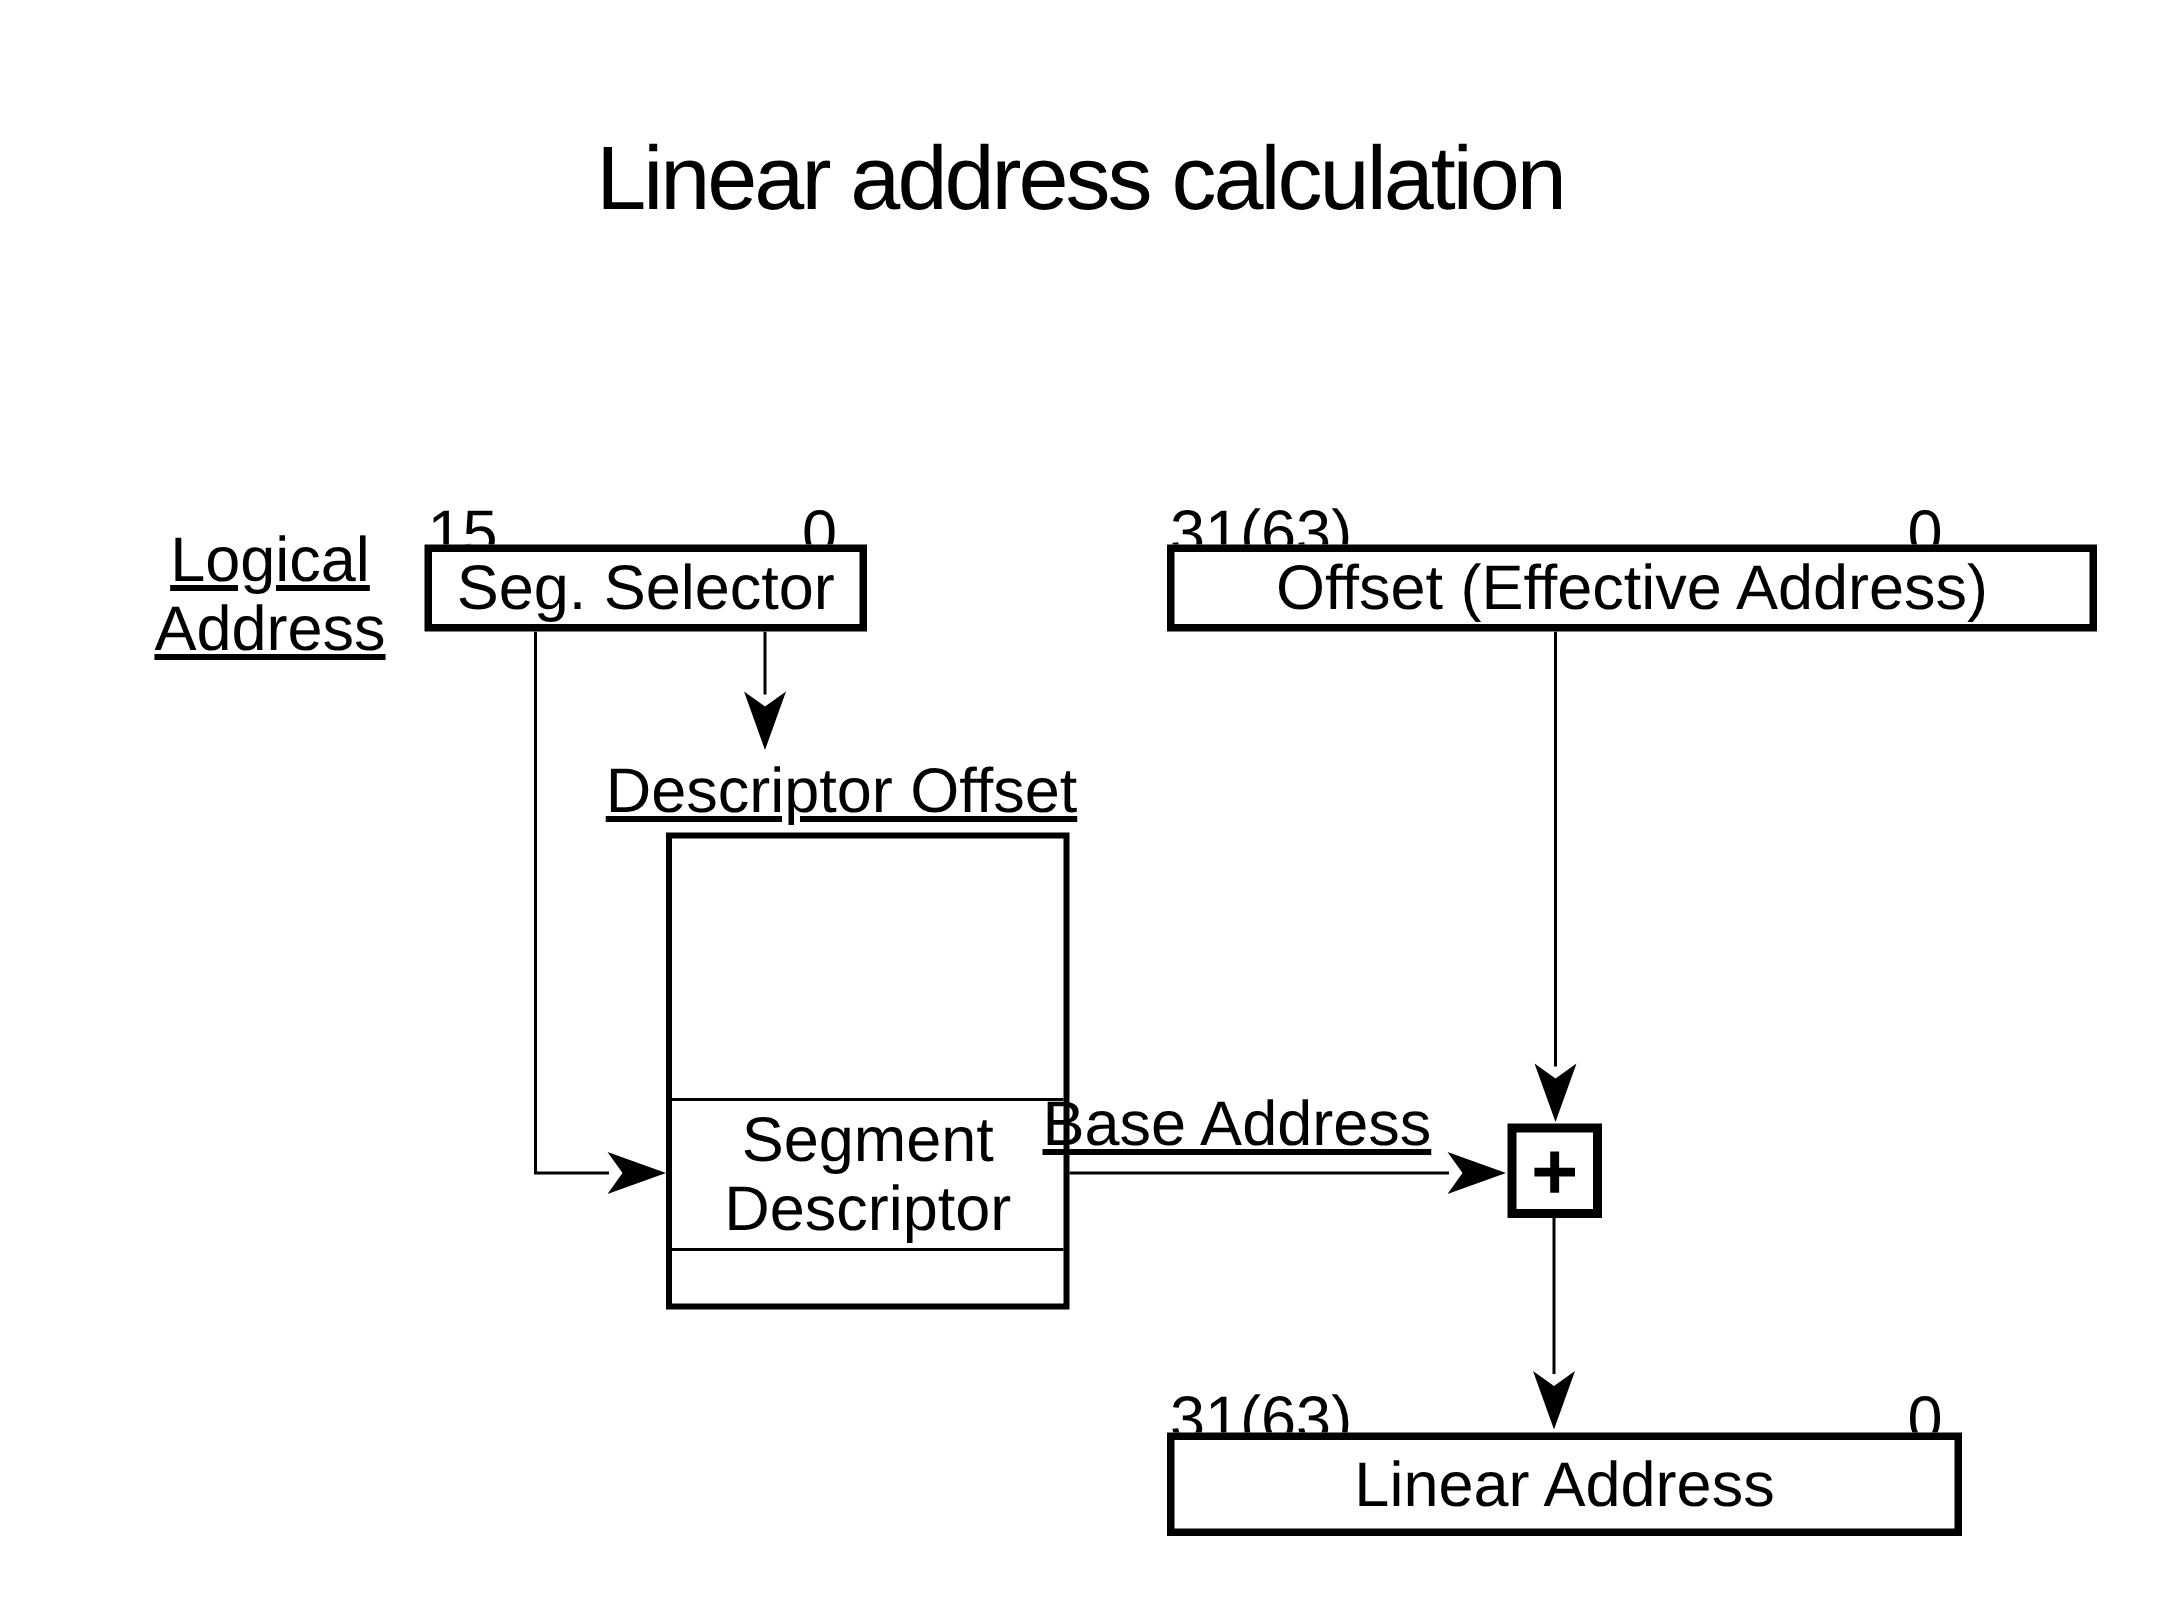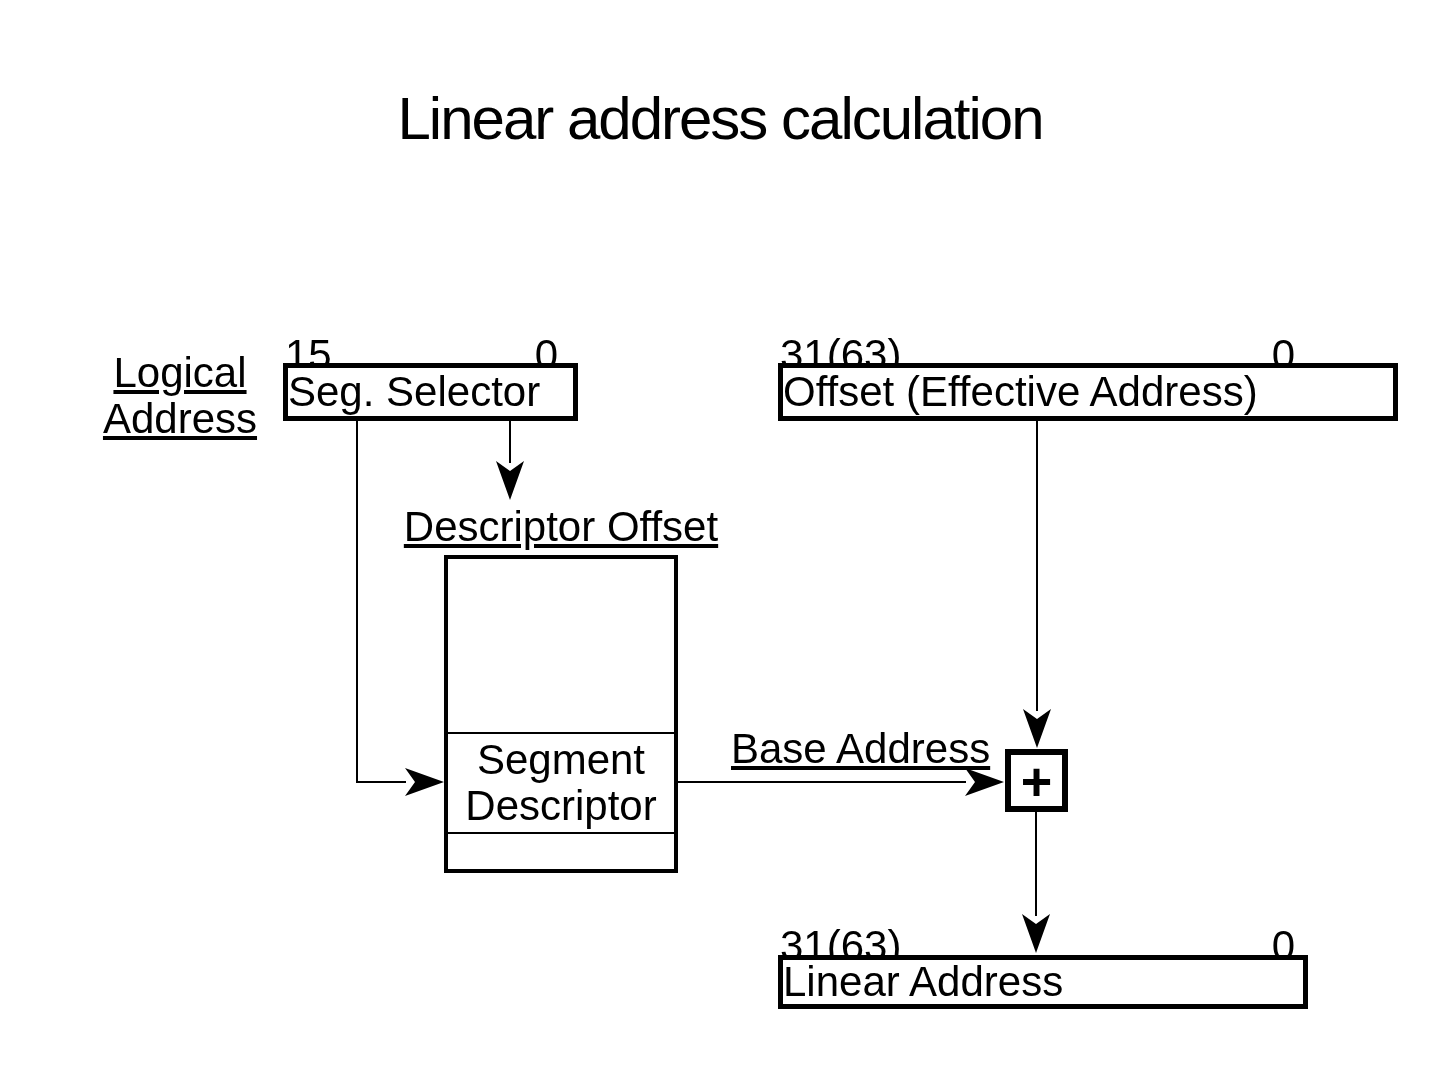--- a/index.html
+++ b/index.html
@@ -65,40 +65,41 @@
   .bit-label.right {
     text-align: right;
   }
   .wbox {
     position: absolute;
     box-sizing: border-box;
     border: 5px solid var(--ink);
     background: var(--background);
     display: flex;
     align-items: center;
+    justify-content: center;
     font-size: 42px;
     line-height: 1;
   }
   .seg-selector-box { left: 283px; top: 363px; width: 295px; height: 58px; }
   .offset-box       { left: 778px; top: 363px; width: 620px; height: 58px; }
-  .linear-box       { left: 778px; top: 955px; width: 530px; height: 54px; }
+  .linear-box       { left: 778px; top: 955px; width: 530px; height: 69px; }
   .logical-address-label {
     left: 80px; top: 350px; width: 200px;
     text-align: center;
   }
   .descriptor-table-label {
     left: 361px; top: 504px; width: 400px;
     text-align: center;
   }
   .base-address-label {
-    left: 695px; top: 726px; margin-left: 36px;
+    left: 695px; top: 726px;
   }
   .dtable {
     position: absolute;
-    left: 444px; top: 555px; width: 234px; height: 318px;
+    left: 444px; top: 555px; width: 269px; height: 318px;
     box-sizing: border-box;
     border: 4px solid var(--ink);
     background: var(--background);
     display: flex;
     flex-direction: column;
   }
   .dt-row-top    { flex: 0 0 173px; border-bottom: 2px solid var(--ink); }
   .dt-row-mid    {
     flex: 0 0 98px;
     border-bottom: 2px solid var(--ink);

